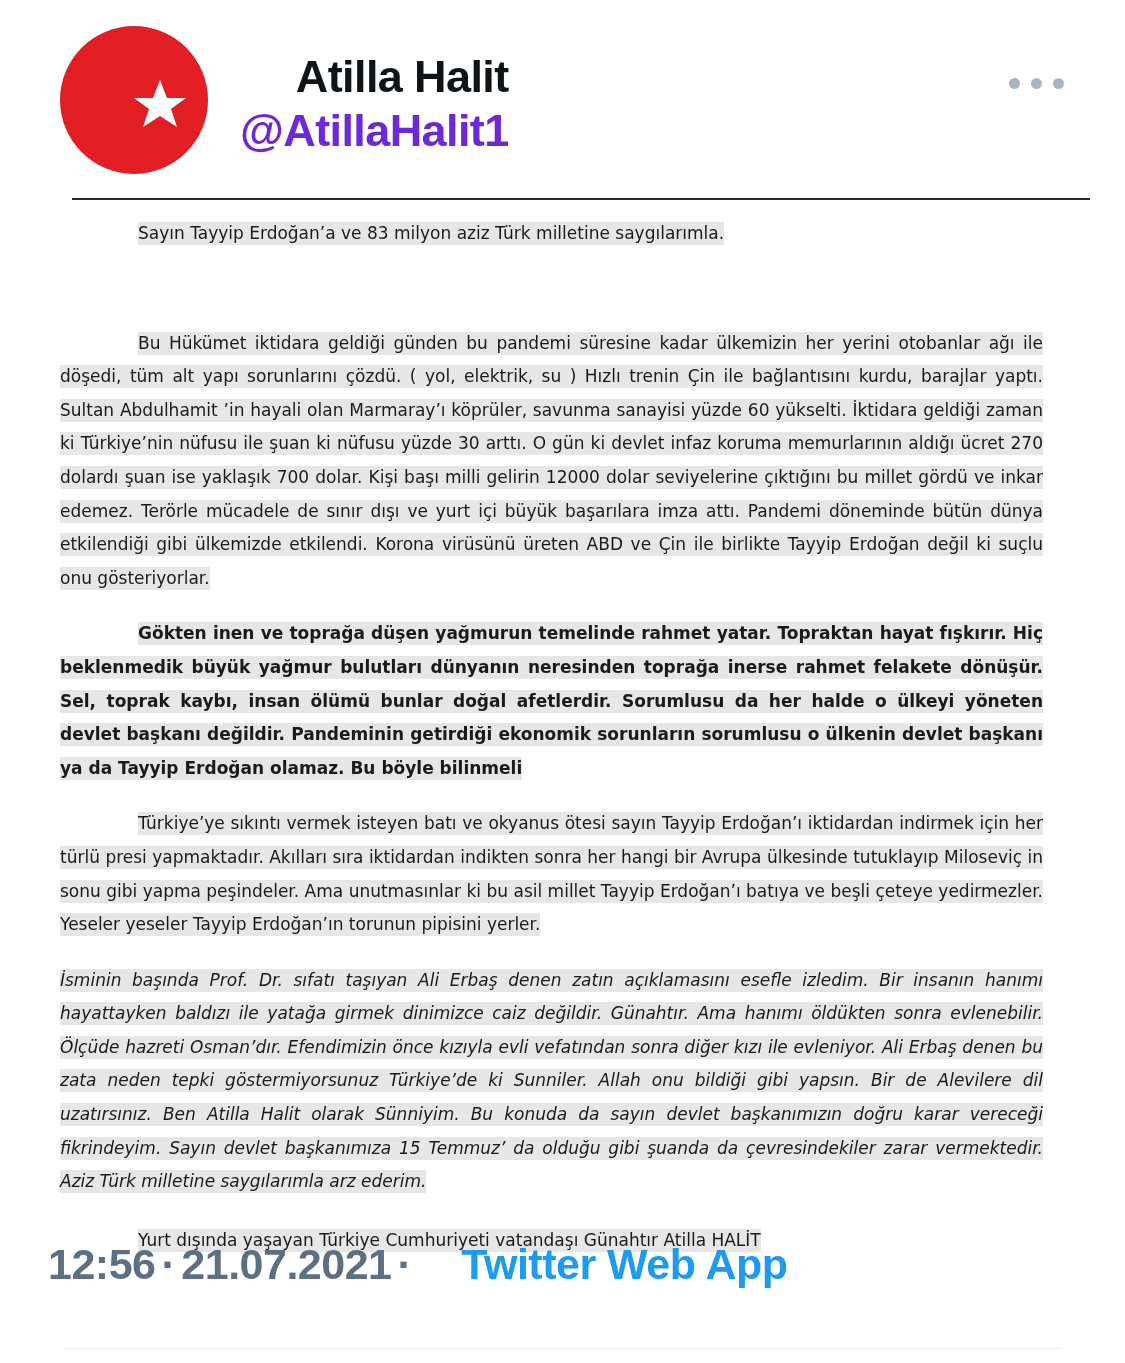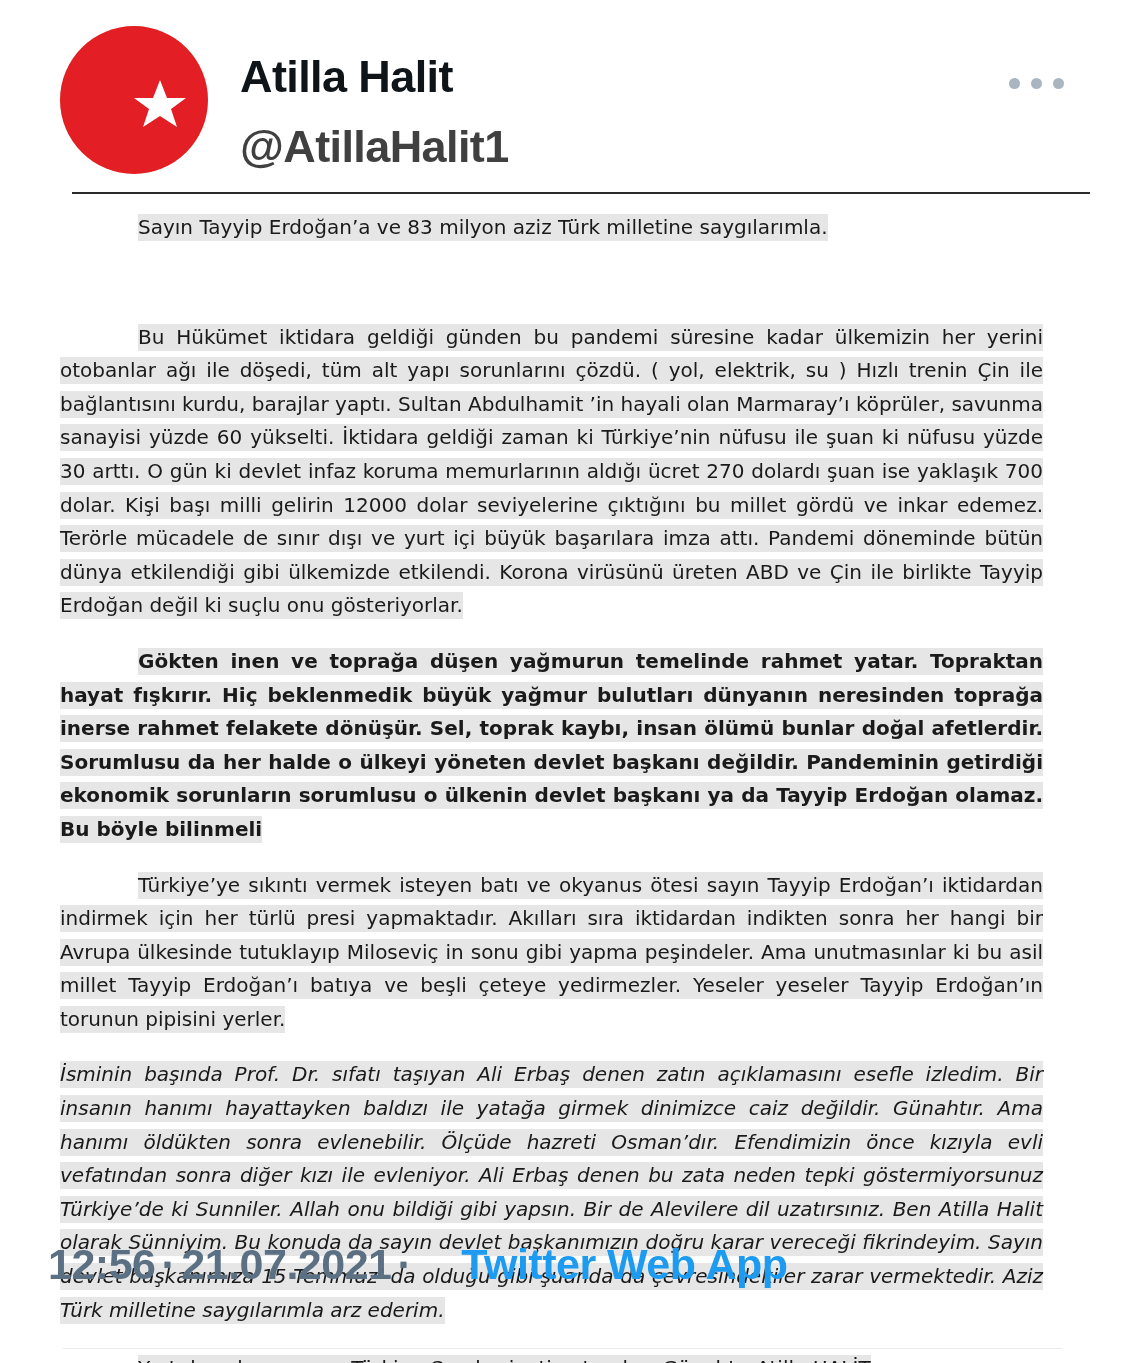--- a/index.html
+++ b/index.html
@@ -53,29 +53,30 @@
     flex-direction: column;
     justify-content: center;
   }
   .display-name {
     font-size: 45px;
     font-weight: bold;
     line-height: 1.12;
     letter-spacing: -0.6px;
     color: #0f1419;
     white-space: nowrap;
+    text-align: right;
   }
   .handle {
     font-size: 45px;
     font-weight: bold;
     line-height: 1.18;
     letter-spacing: -0.6px;
-    color: #404040;
+    color: #6d28d9;
     white-space: nowrap;
-    margin-top: 18px;
+    margin-top: 2px;
   }
 
   .more-button {
     position: absolute;
     top: 72px;
     right: 55px;
     display: flex;
     gap: 11px;
     align-items: center;
     padding: 6px;
@@ -98,21 +99,21 @@
   .doc-body {
     padding: 0 0 0 0;
     position: relative;
     flex: 1 1 auto;
   }
 
   .doc-par {
     margin: 0;
     padding: 0;
     font-family: "DejaVu Sans", sans-serif;
-    font-size: 20px;
+    font-size: 17px;
     line-height: 33.6px;
     color: #1a1a1a;
     text-align: justify;
     width: 983px;
     margin-left: 60px;
     -webkit-hyphens: none;
     hyphens: none;
   }
   .doc-par > span.hl {
     background: #e6e6e6;

